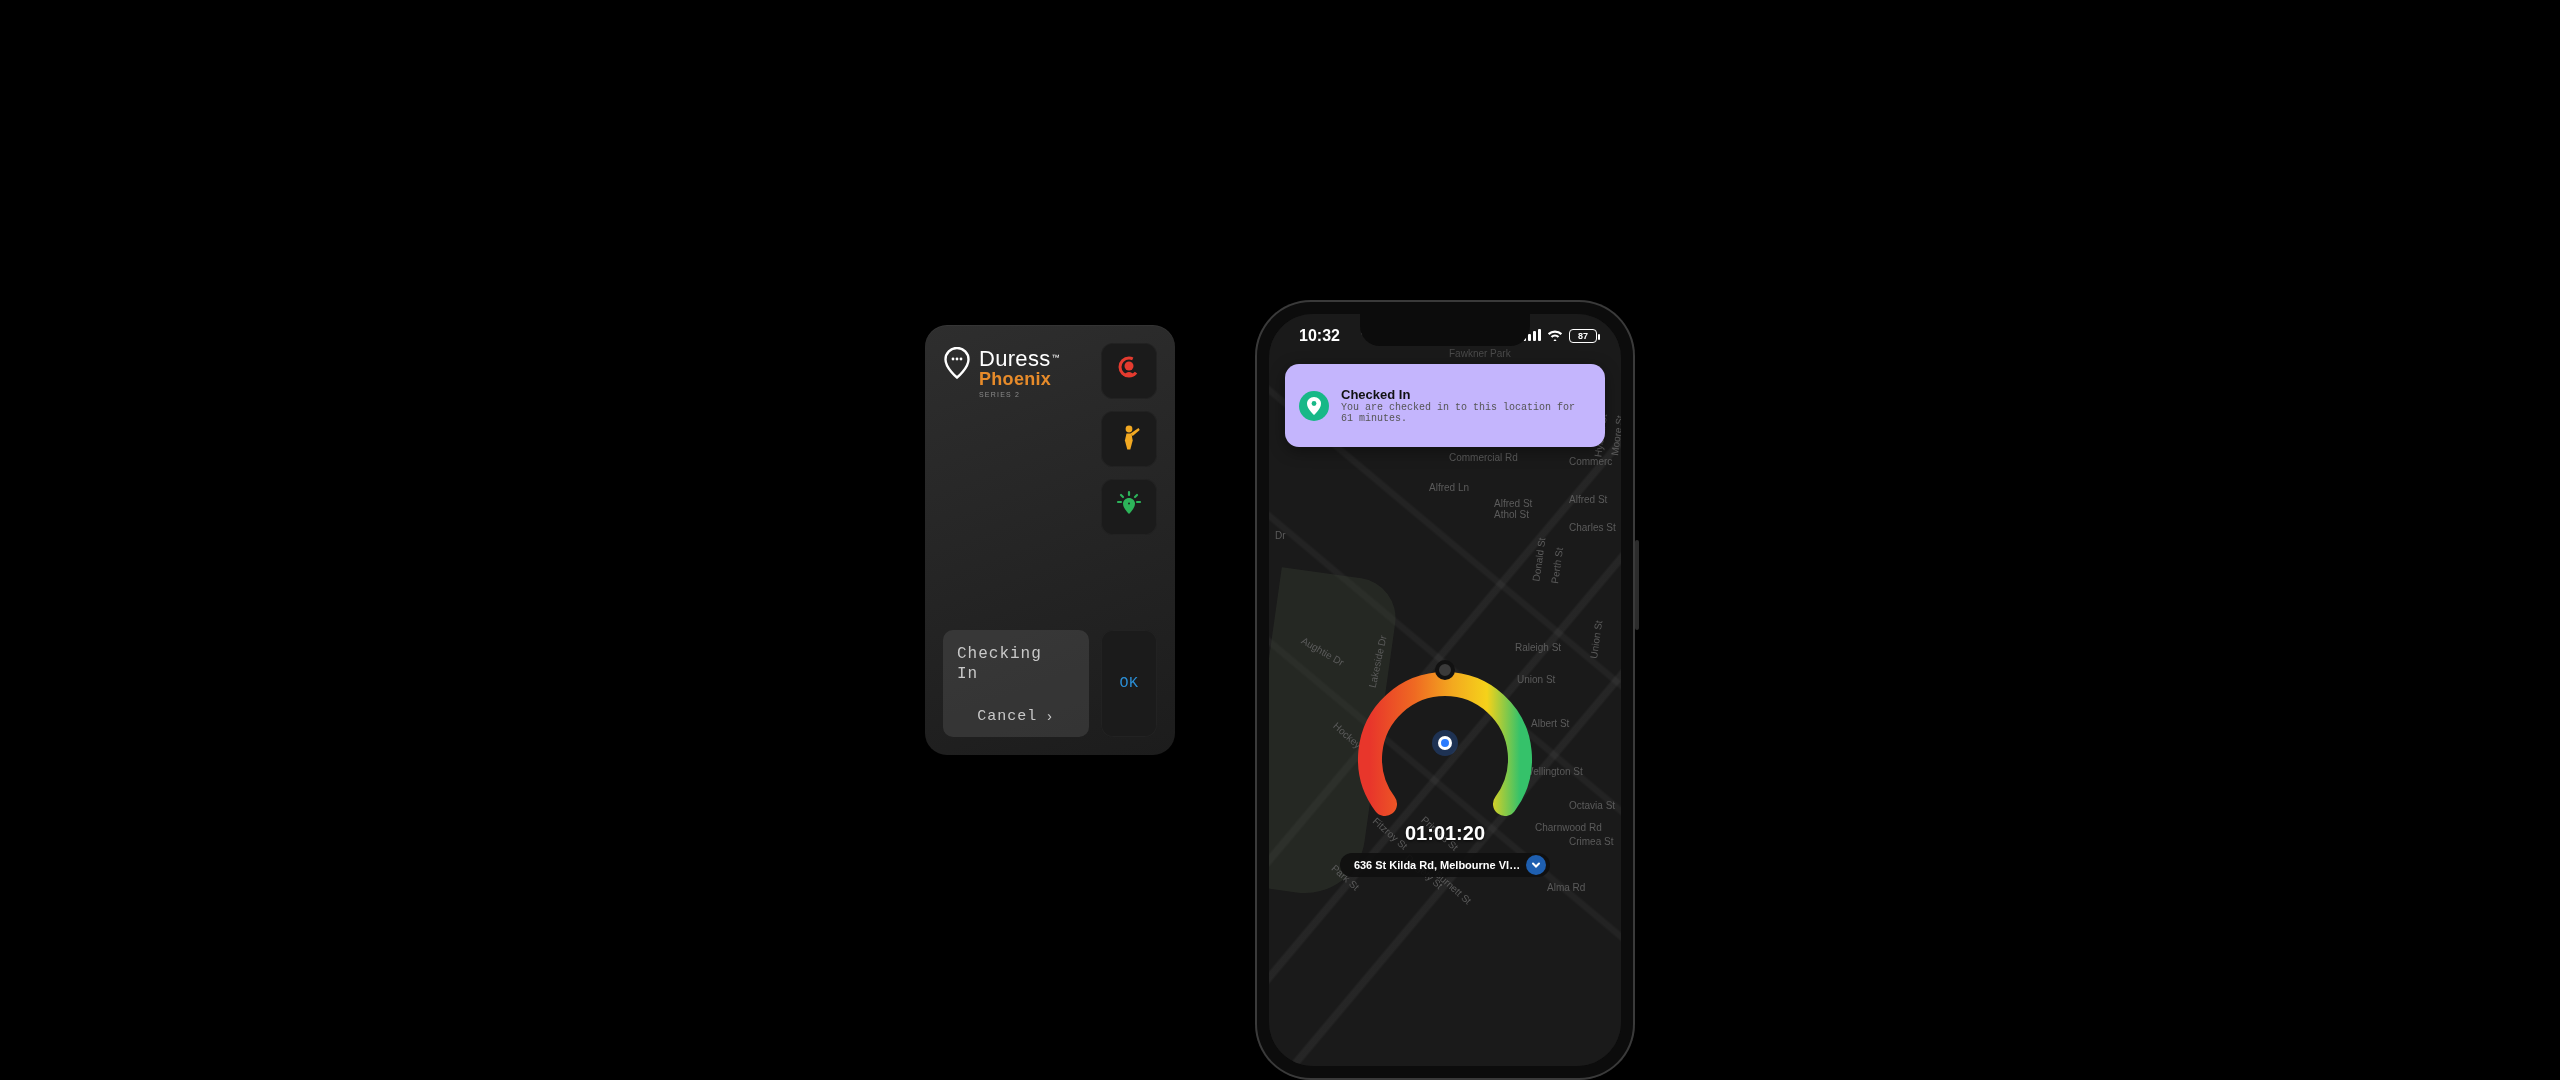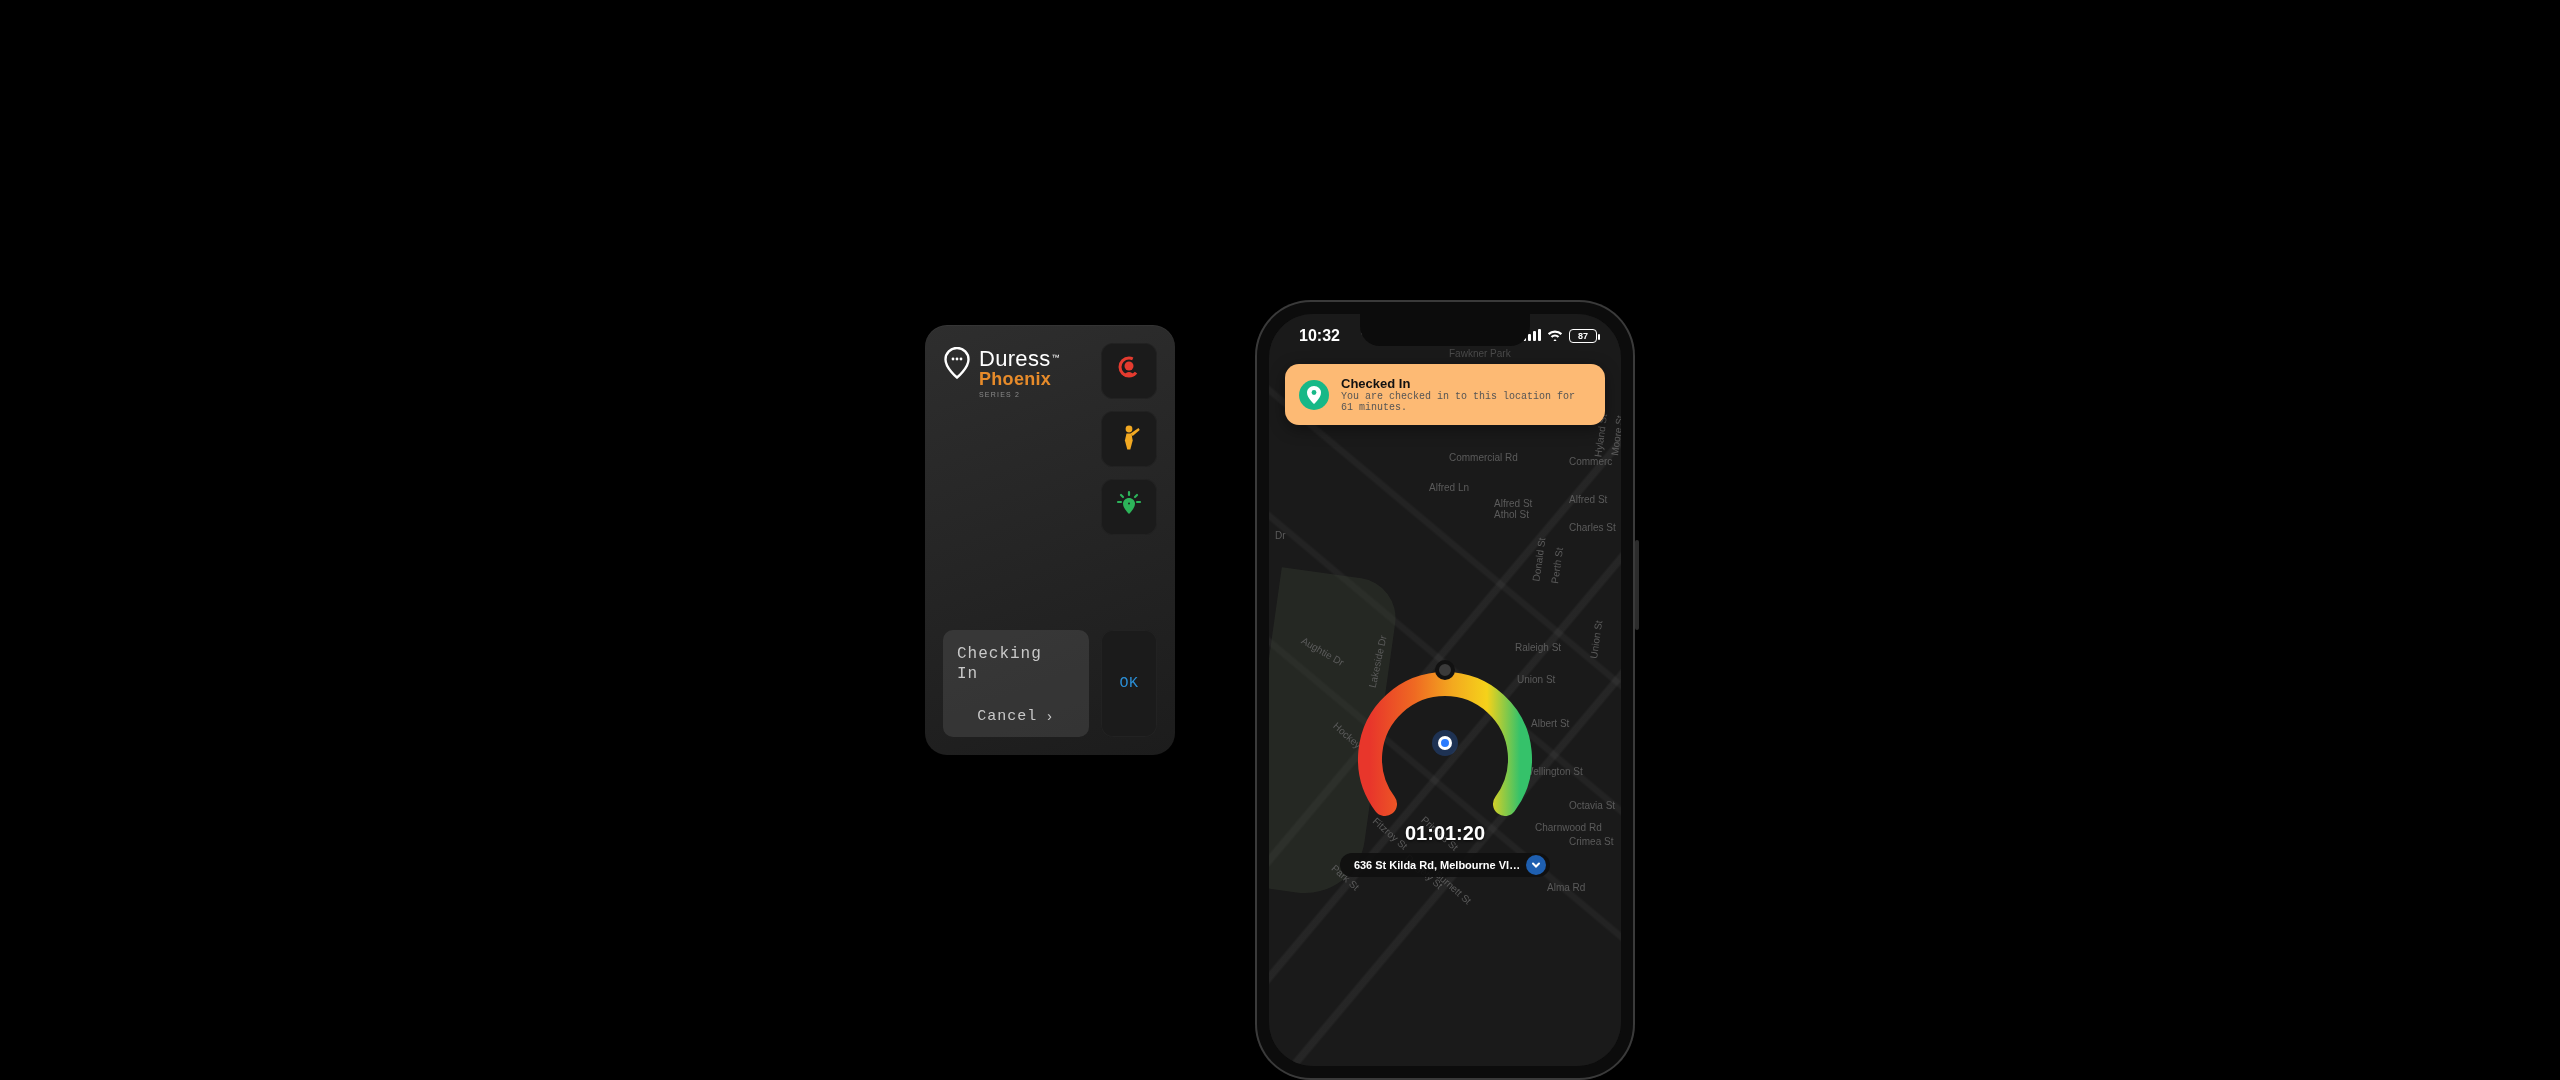--- a/index.html
+++ b/index.html
@@ -177,23 +177,23 @@
     position:absolute;
     color:#5b5b5b;
     font-size:10px;
     white-space:nowrap;
   }
 
   
   .banner {
     position:absolute;
     top: 50px; left: 16px; right: 16px;
-    background:#fdba74;
+    background:#c4b5fd;
     border-radius: 14px;
-    padding: 12px 14px;
+    padding: 23px 14px;
     display:flex; gap:12px; align-items:center;
     z-index:30;
     box-shadow: 0 4px 16px rgba(0,0,0,.4);
   }
   .banner-icon {
     width:30px; height:30px; border-radius:50%;
     background:#17b887;
     display:flex; align-items:center; justify-content:center;
     flex-shrink:0;
   }

